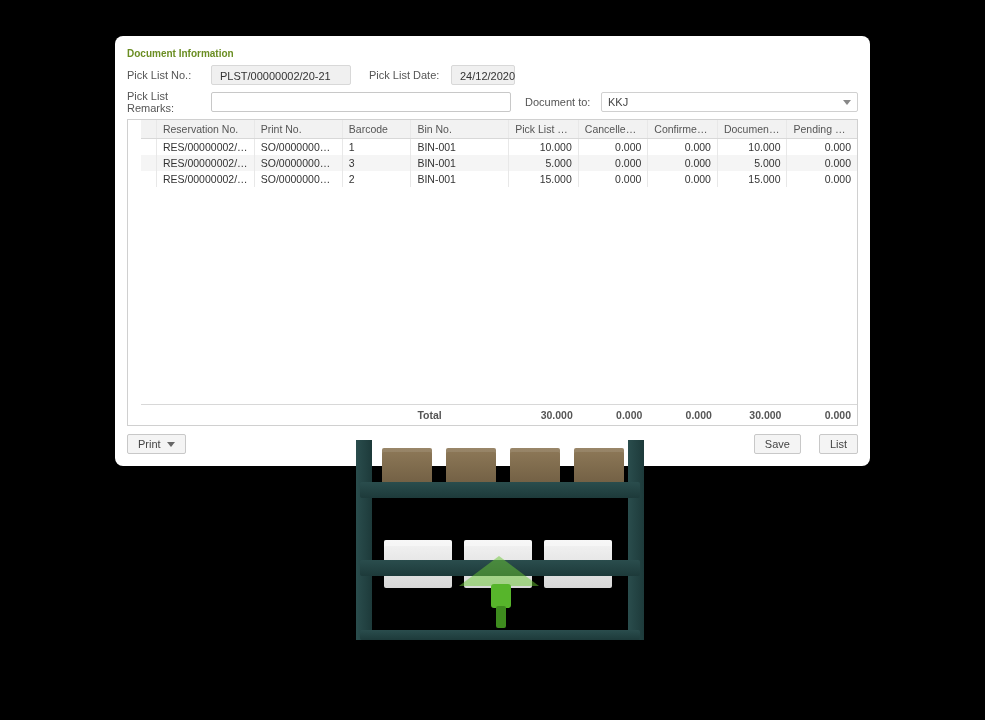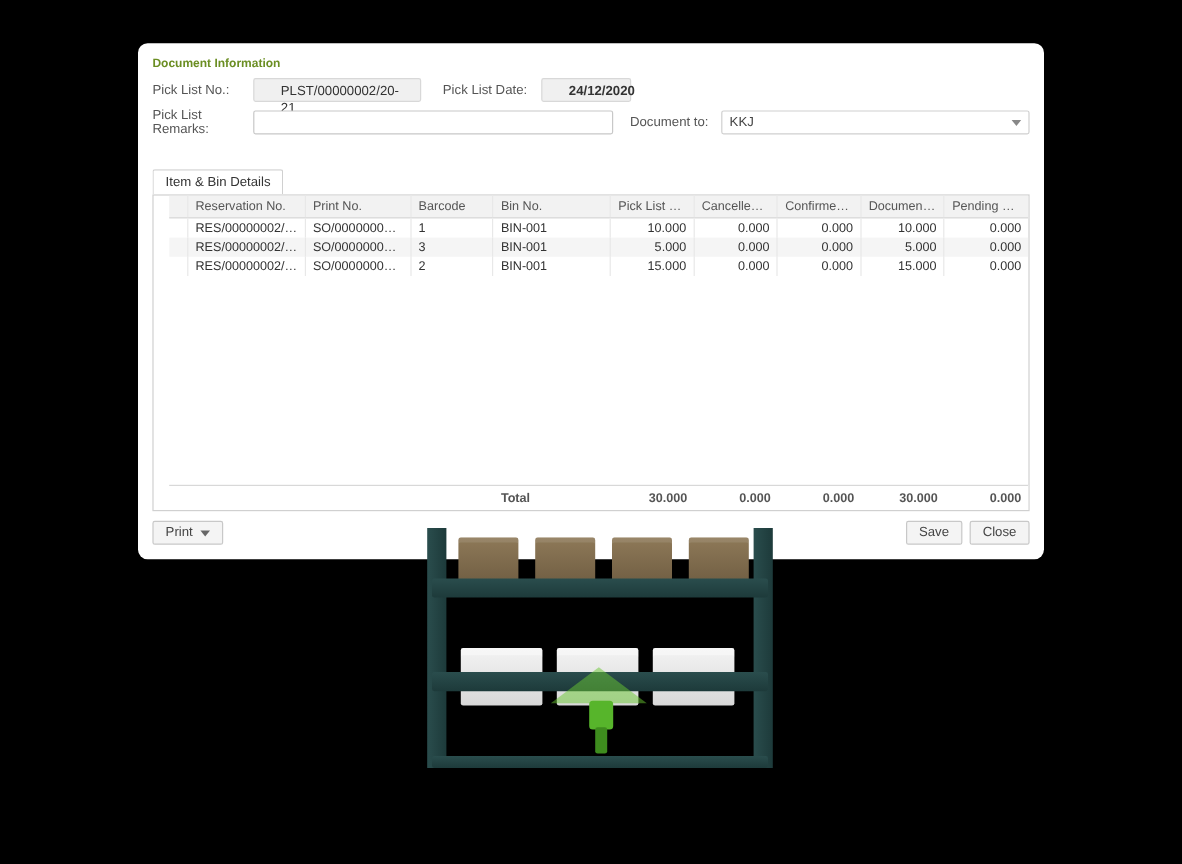--- a/index.html
+++ b/index.html
@@ -41,32 +41,32 @@
   .label {
     width: 78px;
     color: #555;
     font-size: 11px;
   }
   .label.wide { width: 78px; }
   .field {
     background: #f0f0f0;
     border: 1px solid #d8d8d8;
     border-radius: 2px;
-    padding: 3px 22px;
+    padding: 3px 8px;
     font-size: 11px;
     color: #333;
     height: 20px;
     line-height: 14px;
   }
   .field.input {
     background: #fff;
     border: 1px solid #c8c8c8;
   }
   .field.num { width: 140px; }
-  .field.date { width: 75px; font-weight: bold; }
+  .field.date { width: 64px; }
   .field.remarks { width: 300px; }
   .label.small { width: 76px; margin-left: 12px; }
   .label.assigned { width: 70px; margin-left: 8px; }
   .select-wrap {
     flex: 1;
     display: flex;
     align-items: center;
     border: 1px solid #d0d0d0;
     border-radius: 2px;
     background: #fff;
@@ -137,20 +137,21 @@
     border-top: 1px solid #d8d8d8;
     font-weight: bold;
     color: #555;
     background: #fff;
   }
   .grid-total .cell { padding: 4px 6px; border-right: none; }
   .footer {
     margin-top: 8px;
     display: flex;
     align-items: center;
+    gap: 12px;
   }
   .btn {
     background: #f4f4f4;
     border: 1px solid #c8c8c8;
     border-radius: 2px;
     padding: 3px 10px;
     font-size: 11px;
     color: #444;
     cursor: pointer;
   }
@@ -272,23 +273,20 @@
   <div class="form-row">
     <span class="label wide">Pick List Remarks:</span>
     <input class="field input remarks" value="" style="">
     <span class="label assigned">Document to:</span>
     <div class="select-wrap">
       <span class="select-val">KKJ</span>
       <span class="caret"></span>
     </div>
   </div>
 
-  <div class="tabbar">
-    <div class="tab active">Item &amp; Bin Details</div>
-  </div>
 
   <div class="grid">
     <div class="grid-header">
       <div class="cell c-handle"></div>
       <div class="cell c-res">Reservation No.</div>
       <div class="cell c-order">Print No.</div>
       <div class="cell c-bar">Barcode</div>
       <div class="cell c-bin">Bin No.</div>
       <div class="cell c-qty">Pick List Qty.</div>
       <div class="cell c-qty">Cancelled Qty.</div>
@@ -349,21 +347,21 @@
     </div>
   </div>
 
   <div class="footer">
     <button class="btn print">
       <span>Print</span>
       <span class="tri"></span>
     </button>
     <div class="spacer"></div>
     <button class="btn">Save</button>
-    <button class="btn">Close</button>
+    <button class="btn">List</button>
   </div>
 
 </div>
 
 <div class="shelf">
   <div class="post l"></div>
   <div class="post r"></div>
   <div class="box b1"></div>
   <div class="box b2"></div>
   <div class="box b3"></div>

